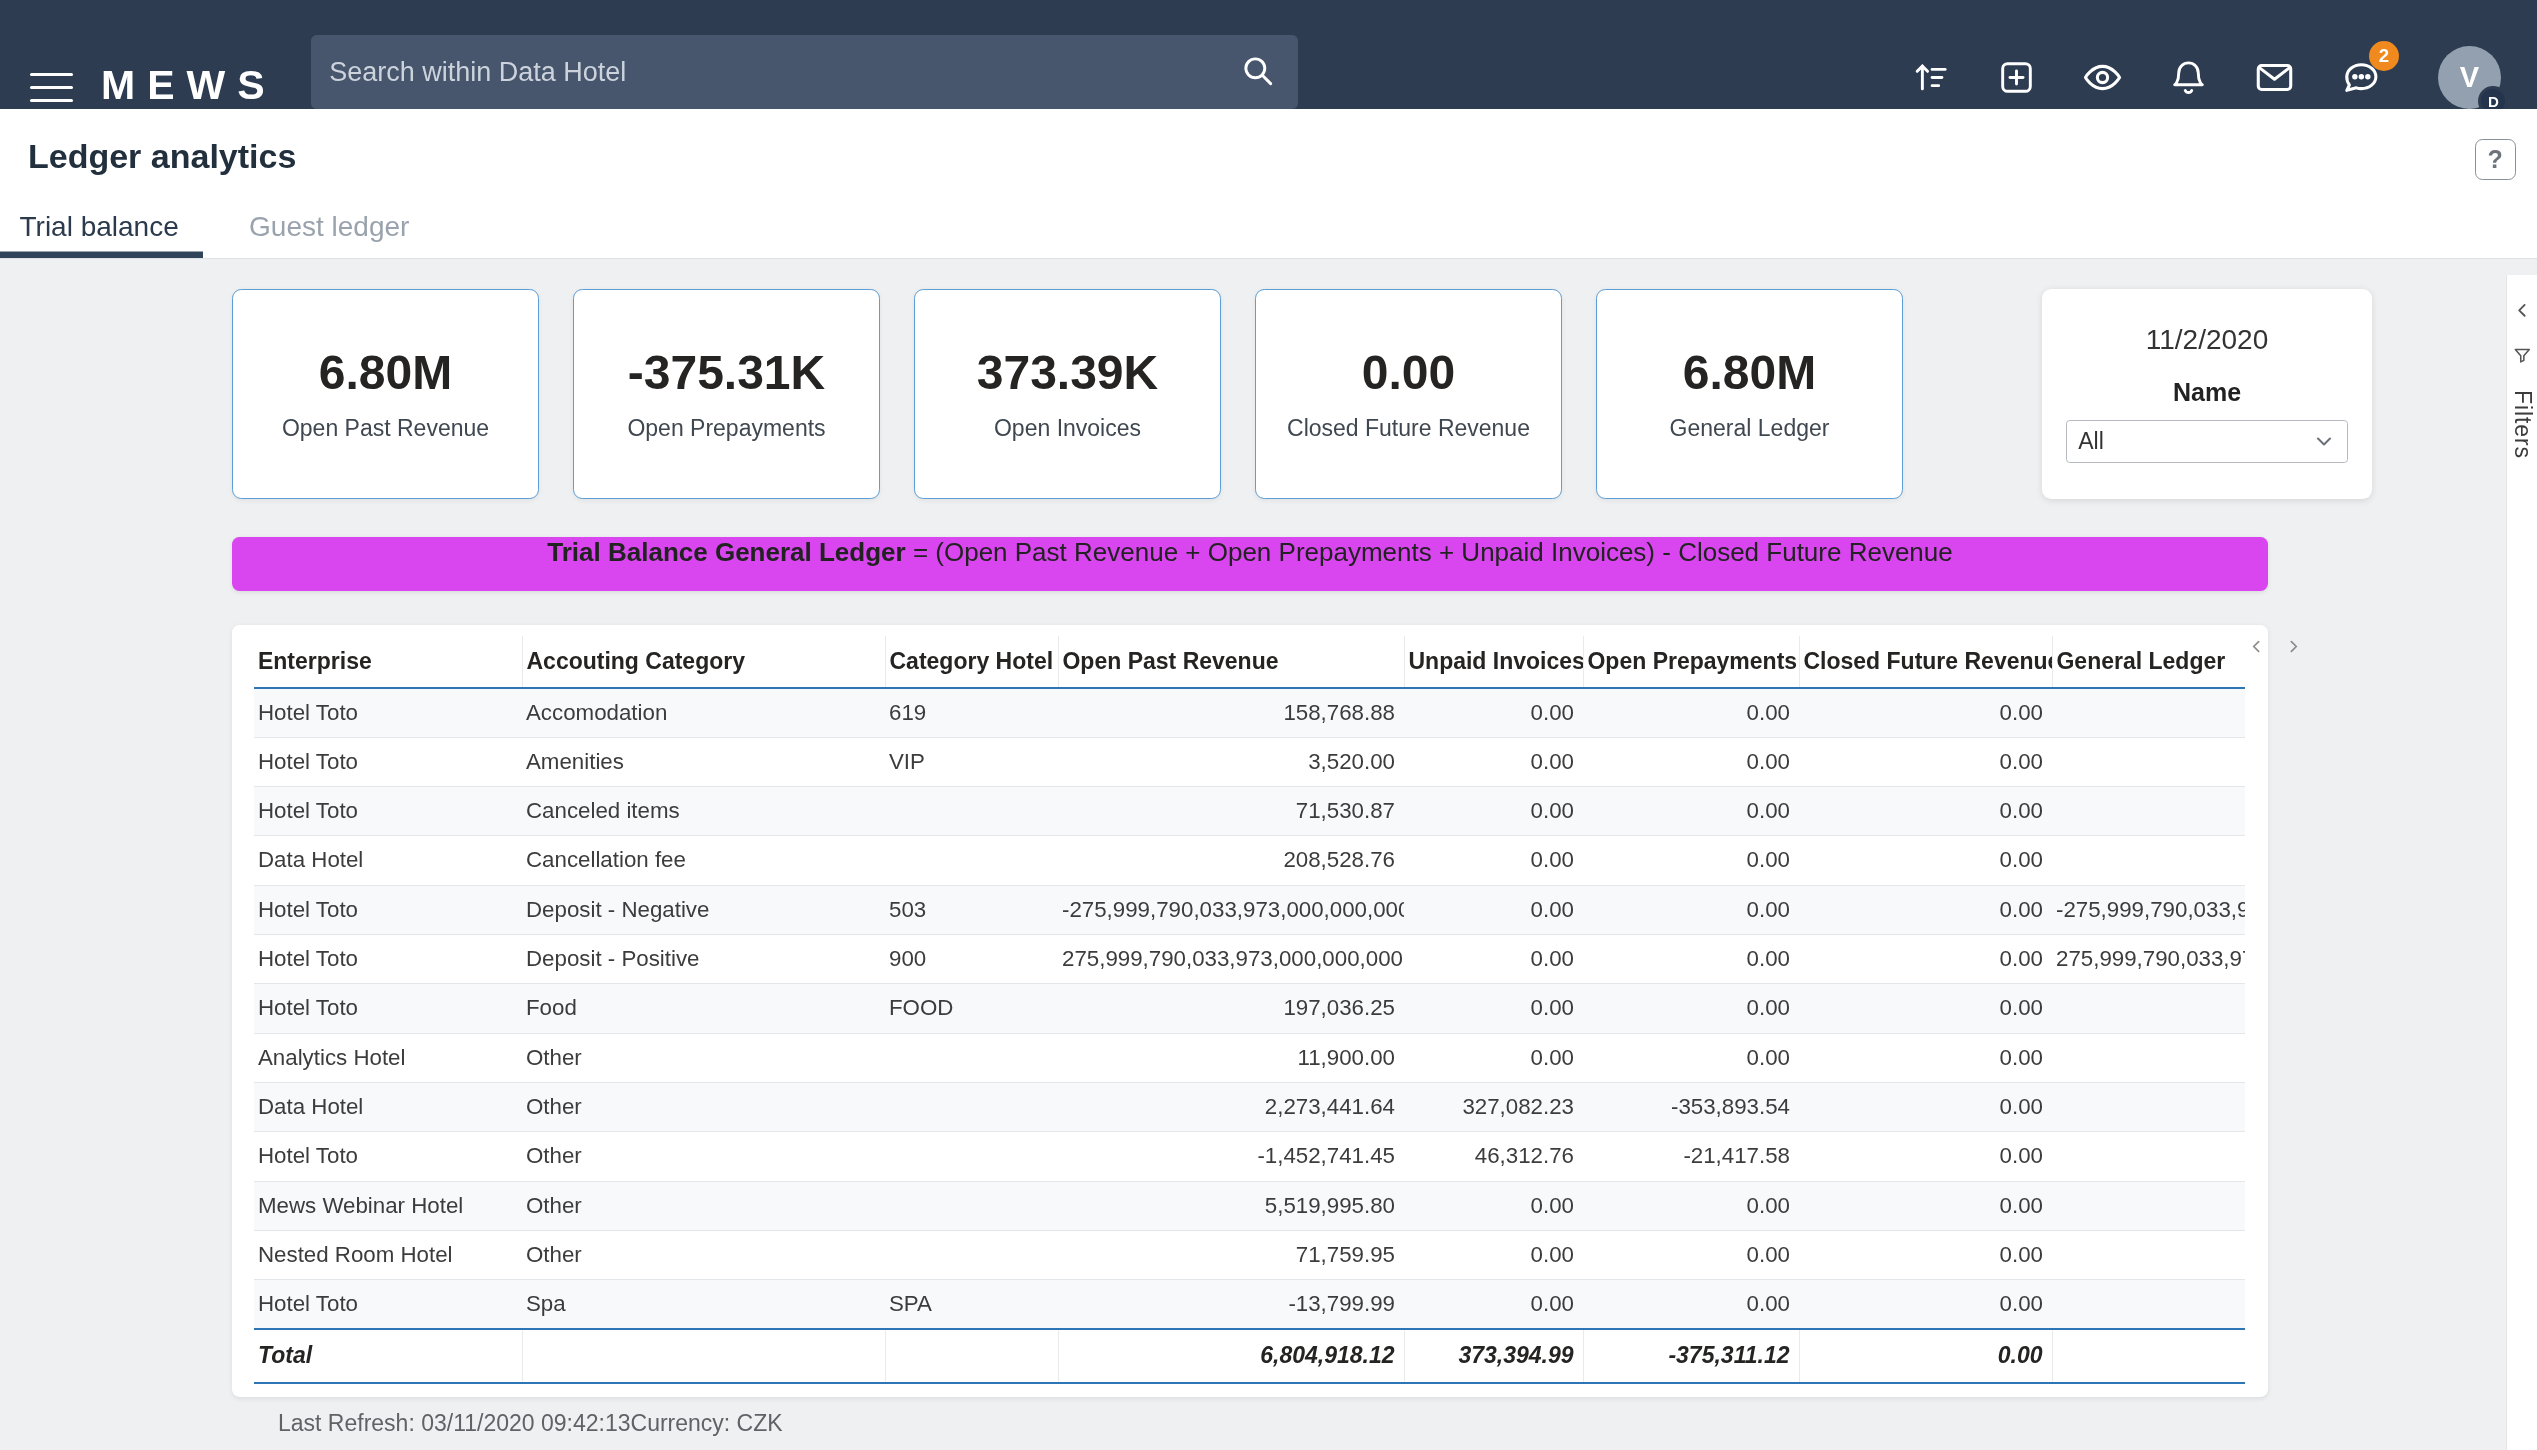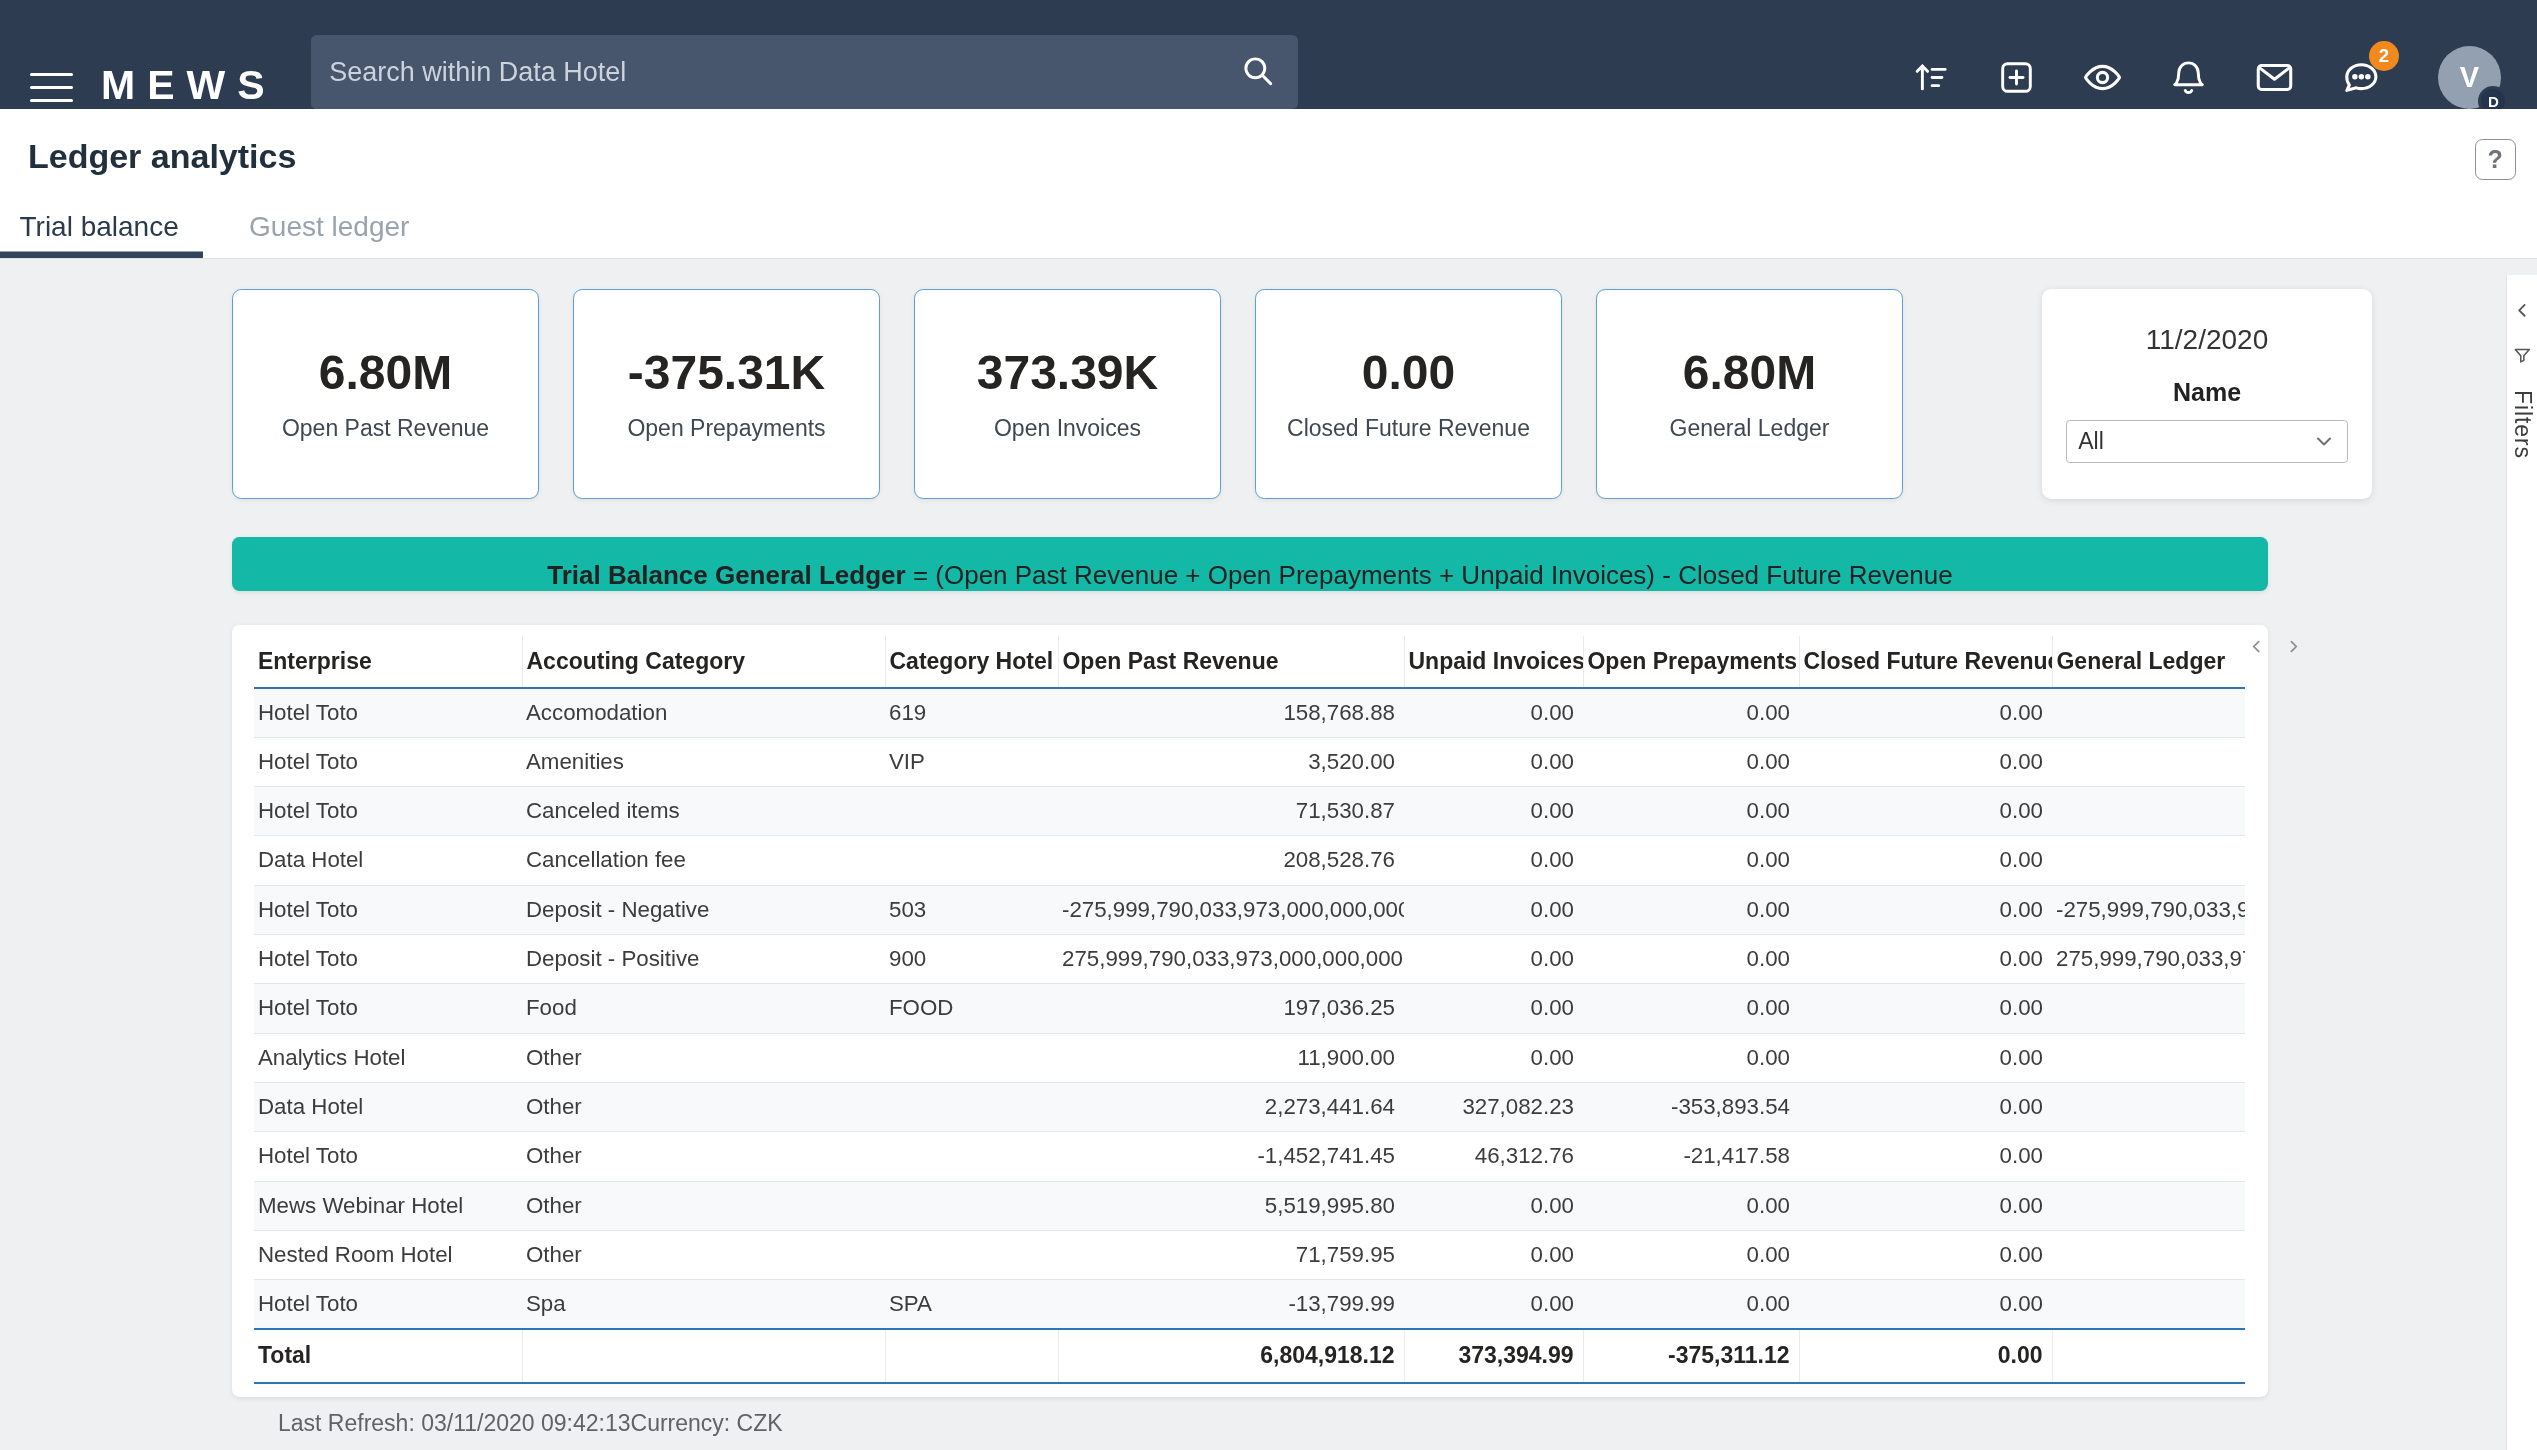--- a/index.html
+++ b/index.html
@@ -54,42 +54,42 @@
   .kpi-label { font-size:23px; color:#3f4750; margin-top:15px; }
 
   .filter-card { position:absolute; right:0; top:0; width:330px; height:210px; background:#fff;
                  border-radius:9.3px; box-shadow:0 1.9px 7.4px rgba(0,0,0,.10); padding:35px 24px 0; text-align:center; }
   .filter-date { font-size:28px; color:#333; }
   .filter-name { font-size:25px; font-weight:700; color:#222; margin-top:22.3px; text-align:center; }
   .filter-select { margin-top:13px; height:43px; border:0.9px solid #b6bac0; border-radius:3.7px; background:#fff;
                    display:flex; align-items:center; justify-content:space-between; padding:0 11.2px;
                    font-size:23px; color:#333; cursor:pointer; }
 
-  .formula-bar { margin-top:38px; width:2036px; height:54px; background:#14b8a6; border-radius:7.4px;
-                 box-shadow:0 1.9px 4.7px rgba(0,0,0,.08); display:flex; align-items:flex-end; justify-content:center;
+  .formula-bar { margin-top:38px; width:2036px; height:54px; background:#d946ef; border-radius:7.4px;
+                 box-shadow:0 1.9px 4.7px rgba(0,0,0,.08); display:flex; align-items:flex-start; justify-content:center;
                  font-size:26px; color:#222; white-space:pre; }
   .formula-bar b { font-weight:700; }
 
   
   .table-card { margin-top:34px; width:2036px; height:772px; background:#fff; border-radius:7.4px;
                 box-shadow:0 1.9px 5.6px rgba(0,0,0,.08); padding:11.2px 22.3px 13px; display:flex; }
   table { width:100%; border-collapse:collapse; table-layout:fixed; }
   col.c0{width:268px} col.c1{width:363px} col.c2{width:173px} col.c3{width:346px}
   col.c4{width:179px} col.c5{width:216px} col.c6{width:253px} col.c7{width:193px}
   thead th { height:52px; font-size:23px; font-weight:700; color:#252423; text-align:left;
              border-bottom:2.8px solid #2e75b6; border-right:0.9px solid #e8eaec; padding:0 9.3px 0 3.7px;
              vertical-align:middle; white-space:nowrap; overflow:hidden; }
   thead th:last-child { border-right:none; }
   thead th.r { text-align:right; }
   tbody td { height:38px; font-size:22.3px; color:#3c3c3c; padding:0 9.3px 0 3.7px;
              white-space:nowrap; overflow:hidden; vertical-align:middle; }
   tbody td.num { text-align:right; }
   tbody tr { border-bottom:0.9px solid #e4e7ea; }
   tbody tr:nth-child(odd) { background:#f7f9fb; }
-  tbody tr.total-row { background:#fff; border-top:2.8px solid #2e75b6; border-bottom:2.8px solid #2e75b6; }
+  tbody tr.total-row { background:#fff; border-top:2.8px solid #2e75b6; border-bottom:2.8px solid #2e75b6;font-style:italic; }
   tbody tr.total-row td { font-weight:700; color:#252423; font-size:23px; height:41px; border-right:0.9px solid #e8eaec; }
   tbody tr.total-row td:last-child { border-right:none; }
 
   .spacer { flex:1; }
   .hscroll { display:flex; align-items:center; height:22.3px; gap:7.4px; }
   .hs-arrow { width:22.3px; height:22.3px; border:none; background:none; color:#8a8a8a;
               display:flex; align-items:center; justify-content:center; cursor:pointer; padding:0; }
   .hs-track { flex:1; height:15px; background:#f0f0f0; border-radius:7.4px; position:relative; }
   .hs-thumb { position:absolute; left:5.6px; top:0; height:15px; width:88%; background:#c9cccf; border-radius:7.4px; cursor:grab; }
 

